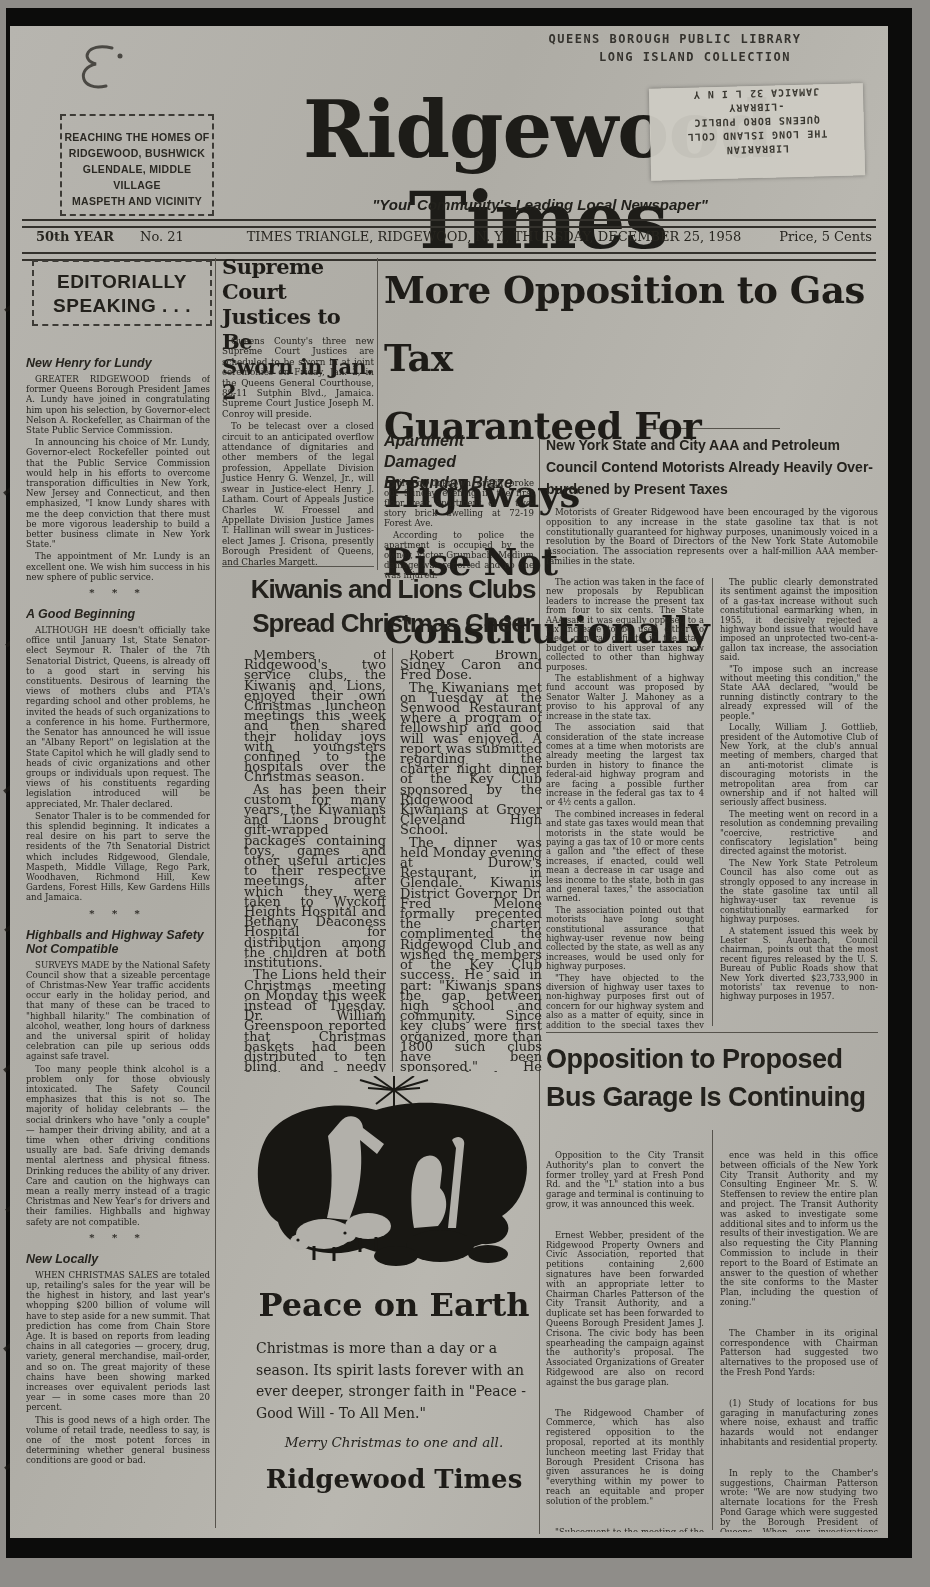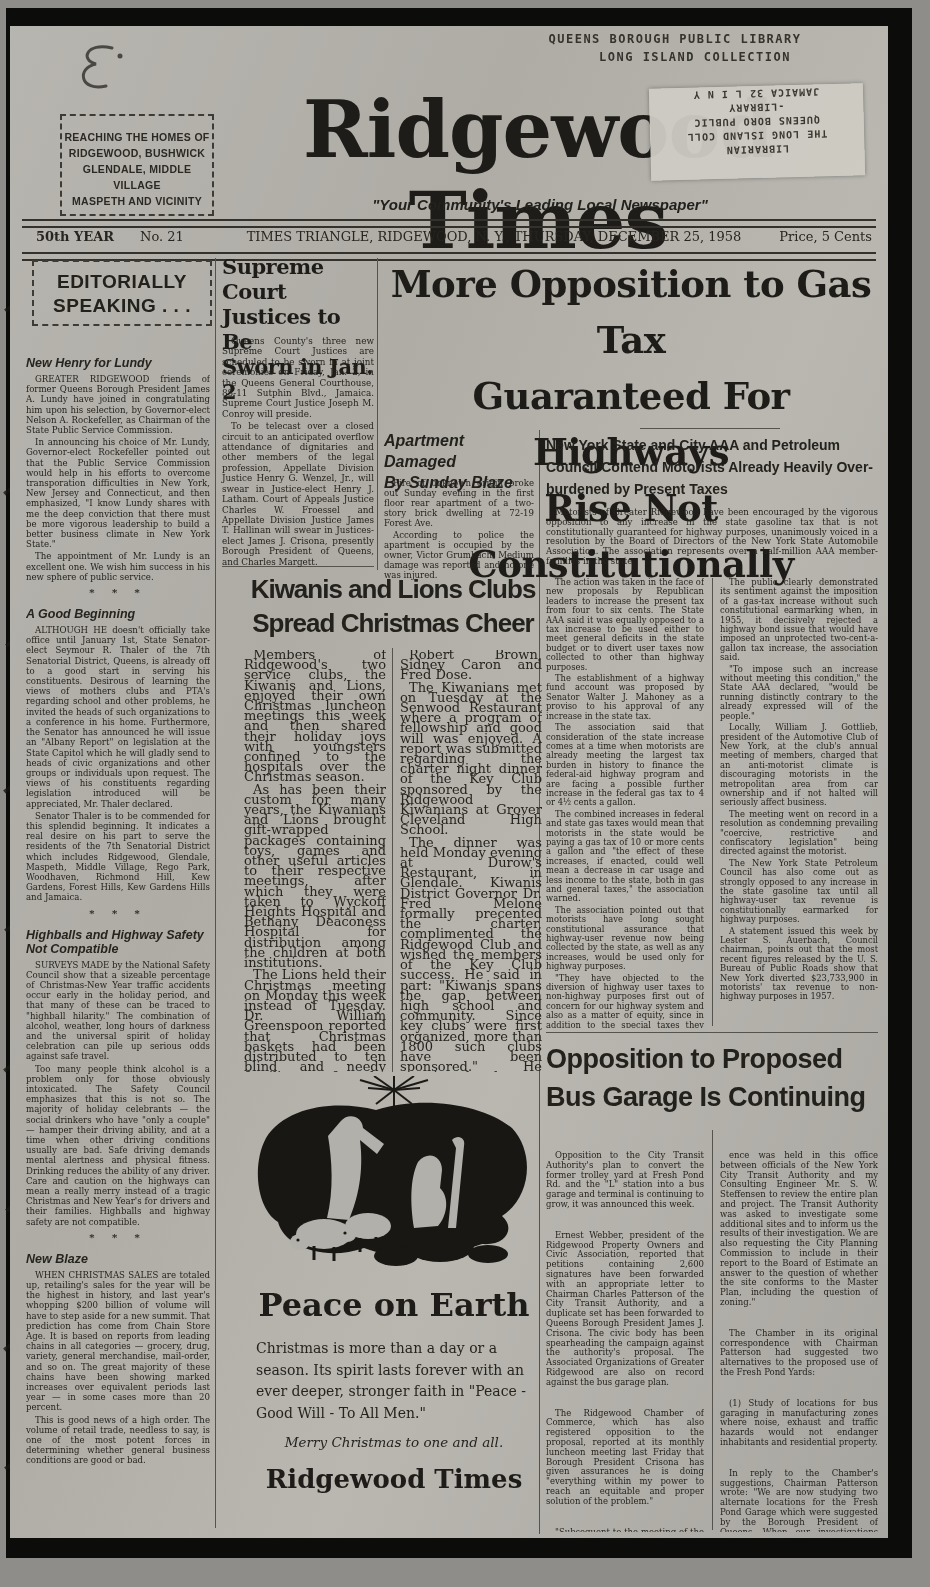--- a/index.html
+++ b/index.html
@@ -43,21 +43,21 @@
   .sz-col1 p{font-size:8.6px;line-height:10.2px;}
   .sz-col2 p{font-size:8.8px;line-height:10.4px;}
   .sz-wide p{font-size:8.6px;line-height:9.8px;}
   .sz-gas p{font-size:8.4px;line-height:9.4px;}
   .sz-kiw p{font-size:13px;line-height:10.2px;}
   .sz-bus p{font-size:8.5px;line-height:9.8px;margin-top:21px;}
   .sz-apt p{font-size:8.6px;line-height:10px;}
 
   .headline-serif div{font-family:"DejaVu Serif",serif;font-weight:bold;color:#1e1c18;}
   #main-headline{left:374px;top:230px;width:494px;text-align:left;}
-  #main-headline div{font-size:37px;line-height:56px;letter-spacing:-.5px;text-align:center;}
+  #main-headline div{font-size:37px;line-height:68px;letter-spacing:-.5px;text-align:left;}
   #supreme-headline{left:212px;top:228px;width:152px;}
   #supreme-headline div{font-size:21px;line-height:25px;letter-spacing:-.5px;}
   .headline-sans div{font-family:"Liberation Sans",sans-serif;font-weight:bold;color:#23211c;}
   #kiwanis-headline{left:230px;top:546px;width:306px;text-align:center;}
   #kiwanis-headline div{font-size:26px;line-height:34px;letter-spacing:-1px;text-align:center;}
   #bus-headline{left:536px;top:1014px;width:332px;}
   #bus-headline div{font-size:27px;line-height:38px;letter-spacing:-.5px;}
   #apartment-headline{left:374px;top:404px;width:150px;}
   #apartment-headline div{font-size:16px;line-height:21px;font-style:italic;}
   #gas-subhead{left:536px;top:408px;width:332px;font-family:"Liberation Sans",sans-serif;
@@ -165,21 +165,21 @@
           <p>ALTHOUGH HE doesn't officially take office until January 1st, State Senator-elect Seymour R. Thaler of the 7th Senatorial District, Queens, is already off to a good start in serving his constituents. Desirous of learning the views of mothers clubs and PTA's regarding school and other problems, he invited the heads of such organizations to a conference in his home. Furthermore, the Senator has announced he will issue an "Albany Report" on legislation at the State Capitol which he will gladly send to heads of civic organizations and other groups or individuals upon request. The views of his constituents regarding legislation introduced will be appreciated, Mr. Thaler declared.</p>
           <p>Senator Thaler is to be commended for this splendid beginning. It indicates a real desire on his part to serve the residents of the 7th Senatorial District which includes Ridgewood, Glendale, Maspeth, Middle Village, Rego Park, Woodhaven, Richmond Hill, Kew Gardens, Forest Hills, Kew Gardens Hills and Jamaica.</p>
         </div>
       <div class="ed-sep">* * *</div>
       <div class="ed-head">Highballs and Highway Safety Not Compatible</div>
       <div>
           <p>SURVEYS MADE by the National Safety Council show that a sizeable percentage of Christmas-New Year traffic accidents occur early in the holiday period, and that many of these can be traced to "highball hilarity." The combination of alcohol, weather, long hours of darkness and the universal spirit of holiday celebration can pile up serious odds against safe travel.</p>
           <p>Too many people think alcohol is a problem only for those obviously intoxicated. The Safety Council emphasizes that this is not so. The majority of holiday celebrants — the social drinkers who have "only a couple" — hamper their driving ability, and at a time when other driving conditions usually are bad. Safe driving demands mental alertness and physical fitness. Drinking reduces the ability of any driver. Care and caution on the highways can mean a really merry instead of a tragic Christmas and New Year's for drivers and their families. Highballs and highway safety are not compatible.</p>
         </div>
       <div class="ed-sep">* * *</div>
-      <div class="ed-head">New Blaze</div>
+      <div class="ed-head">New Locally</div>
       <div>
           <p>WHEN CHRISTMAS SALES are totaled up, retailing's sales for the year will be the highest in history, and last year's whopping $200 billion of volume will have to step aside for a new summit. That prediction has come from Chain Store Age. It is based on reports from leading chains in all categories — grocery, drug, variety, general merchandise, mail-order, and so on. The great majority of these chains have been showing marked increases over equivalent periods last year — in some cases more than 20 percent.</p>
           <p>This is good news of a high order. The volume of retail trade, needless to say, is one of the most potent forces in determining whether general business conditions are good or bad.</p>
         </div>
     </div>
 
     <div class="abs headline-serif" id="supreme-headline">
         <div>Supreme Court</div>
         <div>Justices to Be</div>
         <div>Sworn in Jan. 2</div>

